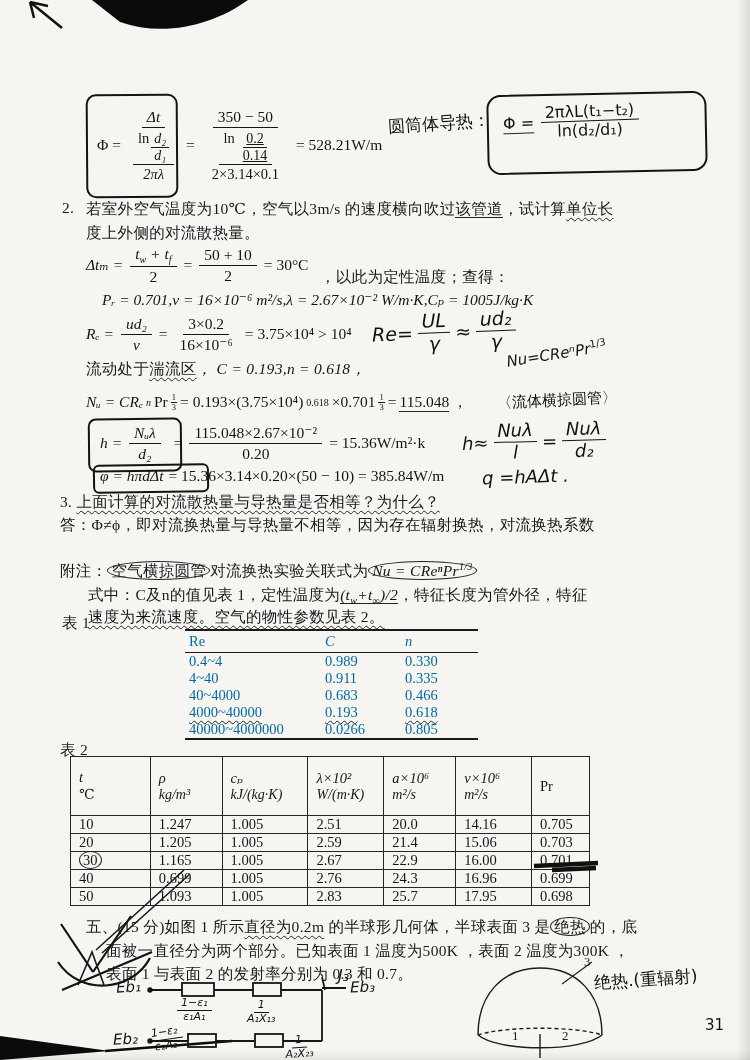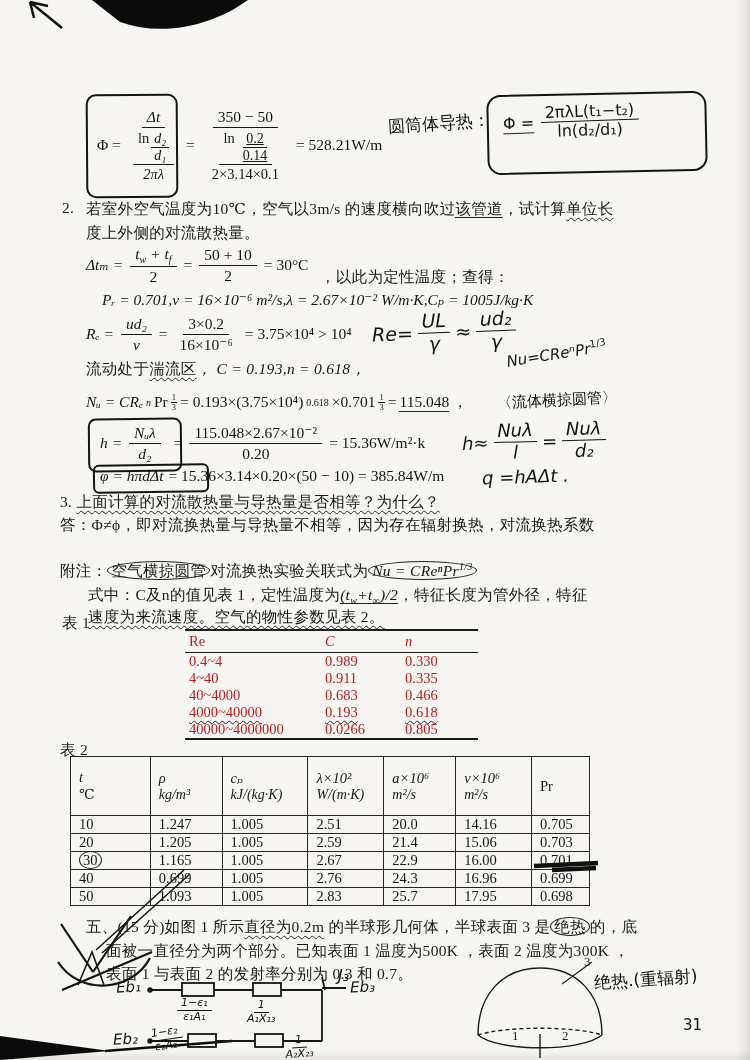--- a/index.html
+++ b/index.html
@@ -21,21 +21,21 @@
   .handbox{border:2.3px solid #141414;border-radius:10px;}
   .u{border-bottom:1.6px solid #222;}
   .wavy{text-decoration:underline wavy #262626 1px;text-underline-offset:3px;}
   .hcirc{border:1.5px solid #232323;border-radius:50%;padding:0 3px;}
   .supfrac{display:inline-flex;flex-direction:column;align-items:center;line-height:1;font-size:8.5px;vertical-align:9px;}
   .supfrac>.num{border-bottom:1px solid #161616;padding:0 1px;}
   sup{font-size:10px;}
   sub{font-size:10px;}
   
   table{border-collapse:collapse;}
-  .t1{font-family:"Liberation Serif","DejaVu Serif",serif;font-size:14.5px;color:#b91c1c;}
+  .t1{font-family:"Liberation Serif","DejaVu Serif",serif;font-size:14.5px;color:#0369a1;}
   .t1 th,.t1 td{text-align:left;padding:0 4px;font-weight:normal;height:16px;}
   .t1 thead th{height:21px;border-bottom:1.4px solid #1a1a1a;}
   .t1{border-top:2.6px solid #1a1a1a;border-bottom:2.6px solid #1a1a1a;}
   .t2{font-family:"Liberation Serif","DejaVu Serif",serif;font-size:14.5px;color:#161616;}
   .t2 th,.t2 td{border:1.3px solid #262626;text-align:left;padding:0 0 0 8px;font-weight:normal;height:16.5px;}
   .t2 th{height:58px;vertical-align:middle;}
   .t2 .hsym{font-style:italic;font-size:14.5px;}
   .t2 .hunit{font-style:italic;font-size:14px;}
   .edge-r{position:absolute;right:0;top:0;width:14px;height:1060px;background:linear-gradient(to right,rgba(0,0,0,0),rgba(0,0,0,.10));}
   .edge-b{position:absolute;left:0;bottom:0;width:750px;height:10px;background:linear-gradient(to bottom,rgba(0,0,0,0),rgba(0,0,0,.07));}
@@ -375,21 +375,21 @@
   </div>
   <div class="abs hwfrac hw it" style="left:285px;top:1034px;font-size:11px;transform:rotate(-4deg);">
     <span class="num">1</span>
       <span class="den">A₂X₂₃</span>
   </div>
 
   <div class="abs cn" style="left:512px;top:1028px;font-size:13px;"><span>1</span></div>
   <div class="abs cn" style="left:562px;top:1028px;font-size:13px;"><span>2</span></div>
   <div class="abs cn" style="left:584px;top:954px;font-size:13px;"><span>3</span></div>
   <div class="abs hw" style="left:594px;top:968px;font-size:17px;transform:rotate(-4deg);"><span>绝热.(重辐射)</span></div>
-  <div class="abs hw" style="left:683px;top:1016px;font-size:15px;"><span>31</span></div>
+  <div class="abs hw" style="left:705px;top:1016px;font-size:15px;"><span>31</span></div>
 
   <svg width="750" height="1060" viewBox="0 0 750 1060">
 
     <path d="M92,0 L248,0 C215,24 165,38 120,22 Z" fill="#0b0b0b"></path>
     <path d="M30,2 L62,28 M30,2 L48,6 M30,2 L34,18" stroke="#111" stroke-width="2.5" fill="none"></path>
 
     <path d="M0,1036 L110,1051 L0,1060 Z" fill="#0b0b0b"></path>
     <path d="M105,1051 L232,1041" stroke="#0b0b0b" stroke-width="2.5" fill="none"></path>
 
     <path d="M61,924 L93,972 M93,972 L131,916 M58,962 C80,996 132,992 150,958 M62,990 L152,952" stroke="#141414" stroke-width="2.2" fill="none"></path>

